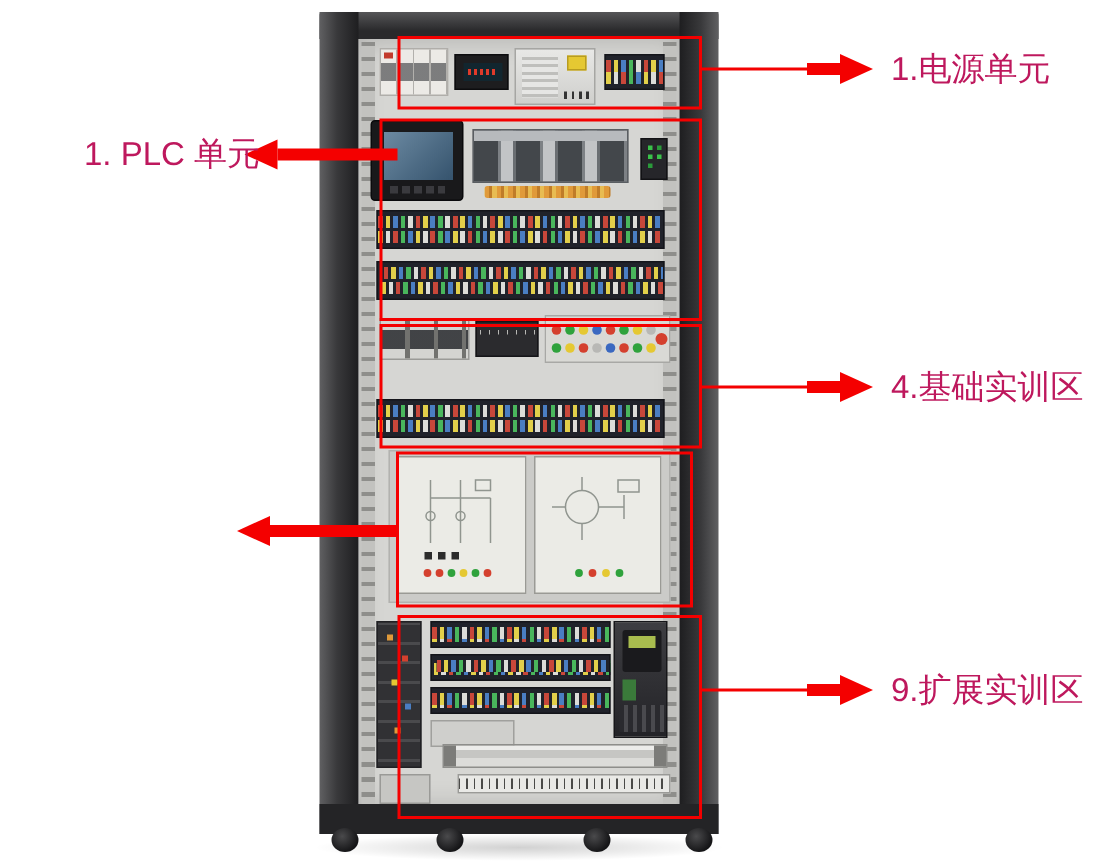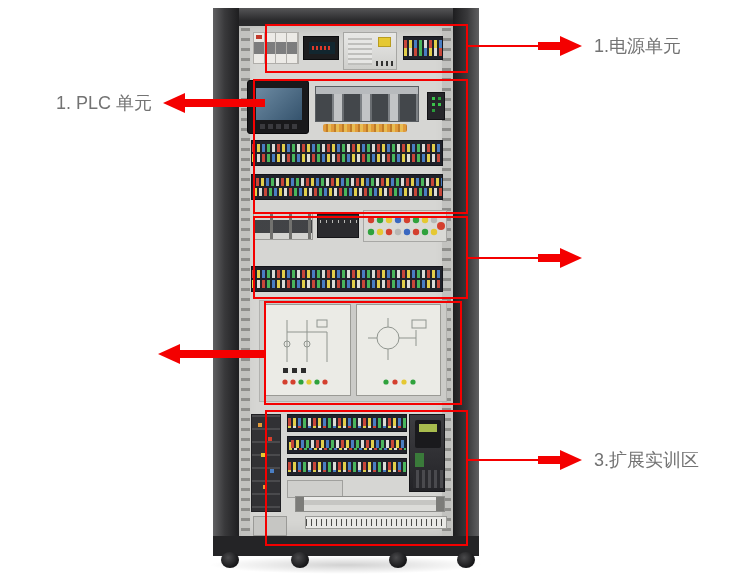--- a/index.html
+++ b/index.html
@@ -8,21 +8,21 @@
     position:relative;width:730px;height:577px;background:#fff;
     font-family:"Liberation Sans",sans-serif;overflow:hidden;
   }
   .abs,.grp{position:absolute}
   
   .red-box{position:absolute;border:2px solid #f40000;background:transparent}
   .red-line{position:absolute;height:2px;background:#f40000}
   .arrow-tail{position:absolute;background:#f40000}
   .ah-r{position:absolute;width:0;height:0;border-top:10px solid transparent;border-bottom:10px solid transparent;border-left:22px solid #f40000}
   .ah-l{position:absolute;width:0;height:0;border-top:10px solid transparent;border-bottom:10px solid transparent;border-right:22px solid #f40000}
-  .callout{position:absolute;font-size:18px;line-height:20px;color:#737373;white-space:nowrap}
+  .callout{position:absolute;font-size:22px;line-height:20px;color:#be185d;white-space:nowrap}
   
   .tstrip{
     position:absolute;border:1px solid #14151a;background-color:#20222a;
     background-image:
       repeating-linear-gradient(90deg,#c8473a 0 3px,#20222a 3px 5px,#e2cf4a 5px 8px,#20222a 8px 10px,#4a7ec2 10px 13px,#20222a 13px 15px,#49b65c 15px 18px,#20222a 18px 20px,#dcdcd8 20px 23px,#20222a 23px 25px),
       repeating-linear-gradient(90deg,#e2cf4a 0 3px,#20222a 3px 5px,#dcdcd8 5px 8px,#20222a 8px 10px,#c8473a 10px 13px,#20222a 13px 15px,#49b65c 15px 18px,#20222a 18px 20px,#4a7ec2 20px 23px,#20222a 23px 25px);
     background-size:100% 8px,100% 8px;
     background-repeat:no-repeat,no-repeat;
     background-position:left 0 top 3px,left 0 bottom 3px;
   }
@@ -203,19 +203,20 @@
   <div class="ah-l" style="left:163px;top:93px"></div>
   <div class="arrow-tail" style="left:185px;top:99px;width:80px;height:8px"></div>
   <div class="callout" style="left:56px;top:93px">1. PLC 单元</div>
 
   <div class="ah-l" style="left:158px;top:344px"></div>
   <div class="arrow-tail" style="left:180px;top:350px;width:85px;height:8px"></div>
 
   <div class="red-line" style="left:468px;top:257px;width:70px"></div>
   <div class="arrow-tail" style="left:538px;top:254px;width:24px;height:8px"></div>
   <div class="ah-r" style="left:560px;top:248px"></div>
+  <div class="callout" style="left:594px;top:248px">4.基础实训区</div>
 
   <div class="red-line" style="left:468px;top:459px;width:70px"></div>
   <div class="arrow-tail" style="left:538px;top:456px;width:24px;height:8px"></div>
   <div class="ah-r" style="left:560px;top:450px"></div>
-  <div class="callout" style="left:594px;top:450px">3.扩展实训区</div>
+  <div class="callout" style="left:594px;top:450px">9.扩展实训区</div>
 
 </div>
 
 </body></html>

